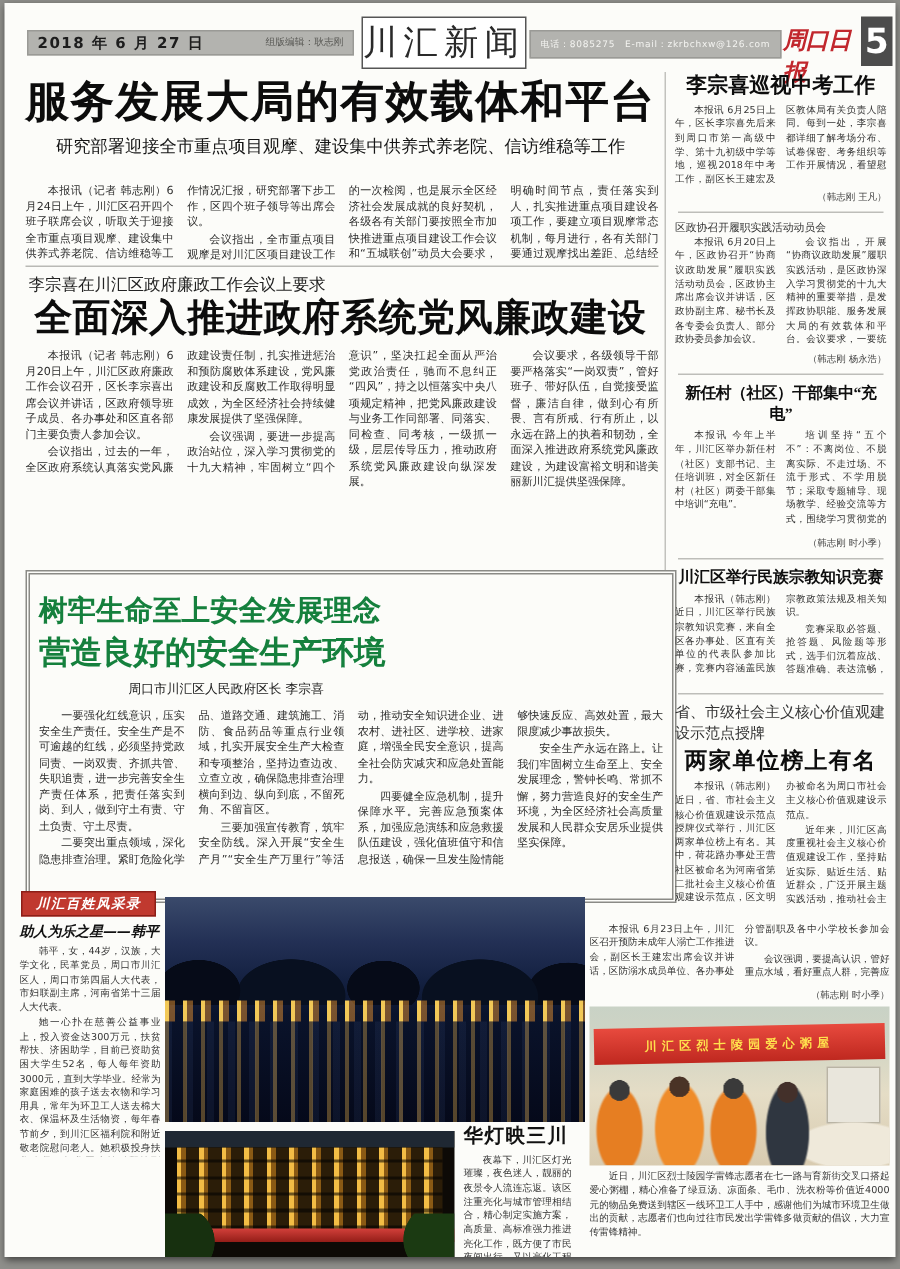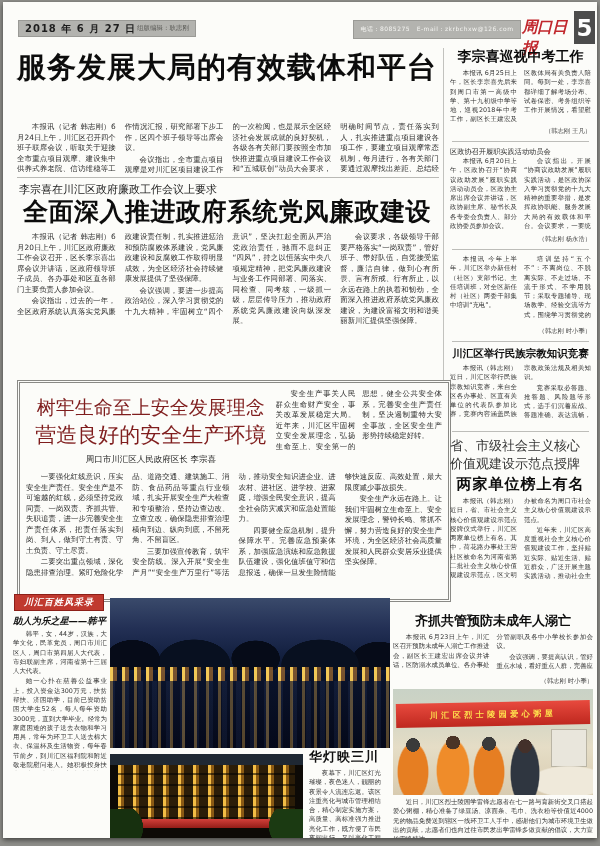--- a/index.html
+++ b/index.html
@@ -36,21 +36,21 @@
   .kicker{color:#222;}
   .c4{column-count:4;column-gap:9px;}
   .c2{column-count:2;column-gap:7px;}
   .b75{font-size:7.4px;line-height:1.42;color:#2c2c2c;}
   .b65{font-size:6.4px;line-height:1.45;color:#333;}
   .rule-h{border-top:1px solid #b9b9b5;}
   .rule-v{background:#c2c2be;width:1px;}
 
   .box{border:3px double #8a8a86;background:#fcfcf9;}
   .box-head{display:flex;}
-  .box-title{font-weight:normal;text-align:center;line-height:1.35;color:#7f1d1d;}
+  .box-title{font-weight:bold;text-align:left;line-height:1.35;color:#15803d;}
   .box-byline{font-size:8.5px;color:#222;text-align:center;margin-top:5px;}
 
   
   .rcol{font-size:6.4px;}
   .r-title{font-weight:bold;text-align:center;color:#0d0d0d;}
   .r-kicker{font-size:7.2px;color:#333;}
   .byline{font-size:6.3px;color:#444;text-align:right;}
   .rhr{border:none;border-top:1px solid #bdbdb9;margin:5px 2px;}
 
   
@@ -109,37 +109,41 @@
       radial-gradient(ellipse 40px 16px at 88% 78%, #efe9da 92%, transparent);}
   .pp-stall{position:absolute;right:3%;top:38%;width:17%;height:34%;background:#e9e6dc;border:1px solid #b9b4a4;}
 
   .cap{font-size:6.4px;line-height:1.45;color:#333;}
 </style>
 </head>
 <body>
 
 <div class="page">
 
-  <div class="abs hdr-bar" style="left:15px;top:18px;width:178px;height:17px;display:flex;align-items:center;justify-content:space-between;padding:0 6px;box-sizing:border-box;">
+  <div class="abs hdr-bar" style="left:15px;top:18px;width:218px;height:17px;display:flex;align-items:center;justify-content:space-between;padding:0 6px;box-sizing:border-box;">
     <span class="hdr-date">2018 年 6 月 27 日</span>
     <span class="hdr-editor">组版编辑：耿志刚</span>
   </div>
 
+  <div class="abs hdr-center serif" style="left:238px;top:9px;width:108px;height:33px;">
+    <span>川汇新闻</span>
+  </div>
 
   <div class="abs hdr-bar hdr-contact" style="left:350px;top:18px;width:166px;height:17px;">
     <span>电话：8085275　E-mail：zkrbchxw@126.com</span>
   </div>
 
   <div class="abs masthead serif" style="left:519px;top:15px;width:52px;">周口日报</div>
 
   <div class="abs pagenum" style="left:571px;top:9px;width:21px;height:33px;">5</div>
 
   <div class="abs rule-v" style="left:440px;top:46px;height:544px;"></div>
 
   <div class="abs a-title serif" style="left:12px;top:46px;width:424px;font-size:29px;letter-spacing:1px;">服务发展大局的有效载体和平台</div>
+  <div class="abs a-title" style="left:12px;top:88px;width:424px;font-size:11.5px;font-weight:normal;color:#151515;">研究部署迎接全市重点项目观摩、建设集中供养式养老院、信访维稳等工作</div>
   <div class="abs c4 b75 jt clip" style="left:14px;top:108px;width:422px;height:62px;margin-top:12px;">
       <p>本报讯（记者 韩志刚）6月24日上午，川汇区召开四个班子联席会议，听取关于迎接全市重点项目观摩、建设集中供养式养老院、信访维稳等工作情况汇报，研究部署下步工作，区四个班子领导等出席会议。</p>
       <p>会议指出，全市重点项目观摩是对川汇区项目建设工作的一次检阅，也是展示全区经济社会发展成就的良好契机，各级各有关部门要按照全市加快推进重点项目建设工作会议和“五城联创”动员大会要求，明确时间节点，责任落实到人，扎实推进重点项目建设各项工作，要建立项目观摩常态机制，每月进行，各有关部门要通过观摩找出差距、总结经验、补齐短板，以最佳状态迎接全市重点项目观摩，要以此次观摩为契机，加快重点项目推进步伐，促进全区经济社会又好又快发展。</p>
     </div>
 
   <div class="abs rule-h" style="left:14px;top:175px;width:422px;"></div>
 
   <div class="abs kicker" style="left:16px;top:180px;width:420px;font-size:11px;">李宗喜在川汇区政府廉政工作会议上要求</div>
   <div class="abs a-title serif" style="left:12px;top:193px;width:424px;font-size:25px;letter-spacing:.5px;">全面深入推进政府系统党风廉政建设</div>
   <div class="abs c4 b75 jt clip" style="left:14px;top:230px;width:422px;height:142px;">
@@ -149,23 +153,20 @@
       <p>会议要求，各级领导干部要严格落实“一岗双责”，管好班子、带好队伍，自觉接受监督，廉洁自律，做到心有所畏、言有所戒、行有所止，以永远在路上的执着和韧劲，全面深入推进政府系统党风廉政建设，为建设富裕文明和谐美丽新川汇提供坚强保障。</p>
     </div>
 
   <div class="abs box" style="left:14px;top:378px;width:416px;height:204px;padding:6px;">
     <div class="box-head">
       <div style="width:60%;padding-top:6px;">
         <div class="box-title serif" style="font-size:19px;">树牢生命至上安全发展理念</div>
         <div class="box-title serif" style="font-size:21px;">营造良好的安全生产环境</div>
         <div class="box-byline">周口市川汇区人民政府区长 李宗喜</div>
       </div>
-      <div class="c2 b75 jt clip" style="width:40%;height:66px;">
-        <p>安全生产事关人民群众生命财产安全，事关改革发展稳定大局。近年来，川汇区牢固树立安全发展理念，弘扬生命至上、安全第一的思想，健全公共安全体系，完善安全生产责任制，坚决遏制重特大安全事故，全区安全生产形势持续稳定好转。</p>
-      </div>
     </div>
     <div class="c4 b75 jt clip" style="margin-top:6px;height:118px;">
         <p>一要强化红线意识，压实安全生产责任。安全生产是不可逾越的红线，必须坚持党政同责、一岗双责、齐抓共管、失职追责，进一步完善安全生产责任体系，把责任落实到岗、到人，做到守土有责、守土负责、守土尽责。</p>
         <p>二要突出重点领域，深化隐患排查治理。紧盯危险化学品、道路交通、建筑施工、消防、食品药品等重点行业领域，扎实开展安全生产大检查和专项整治，坚持边查边改、立查立改，确保隐患排查治理横向到边、纵向到底，不留死角、不留盲区。</p>
         <p>三要加强宣传教育，筑牢安全防线。深入开展“安全生产月”“安全生产万里行”等活动，推动安全知识进企业、进农村、进社区、进学校、进家庭，增强全民安全意识，提高全社会防灾减灾和应急处置能力。</p>
         <p>四要健全应急机制，提升保障水平。完善应急预案体系，加强应急演练和应急救援队伍建设，强化值班值守和信息报送，确保一旦发生险情能够快速反应、高效处置，最大限度减少事故损失。</p>
         <p>安全生产永远在路上。让我们牢固树立生命至上、安全发展理念，警钟长鸣、常抓不懈，努力营造良好的安全生产环境，为全区经济社会高质量发展和人民群众安居乐业提供坚实保障。</p>
       </div>
   </div>
 
@@ -181,46 +182,46 @@
 
     <div class="r-kicker">区政协召开履职实践活动动员会</div>
     <div class="c2 b65 jt clip" style="height:78px;">
         <p>本报讯 6月20日上午，区政协召开“协商议政助发展”履职实践活动动员会，区政协主席出席会议并讲话，区政协副主席、秘书长及各专委会负责人、部分政协委员参加会议。</p>
         <p>会议指出，开展“协商议政助发展”履职实践活动，是区政协深入学习贯彻党的十九大精神的重要举措，是发挥政协职能、服务发展大局的有效载体和平台。会议要求，一要统一思想，提高认识，增强开展履职实践活动的自觉性和主动性；二要明确任务，履职尽责，扎实开展履职实践活动助推经济发展；三要健全机制，强化督查，确保履职实践活动取得实效。全区政协组织、政协委员要加快转变作风，以此次实践活动为契机，以更加务实的作风、更加有效的举措，力戒空谈、真抓实干，助力脱贫攻坚和全面建成小康社会，为实现川汇经济发展贡献智慧和力量。</p>
       </div>
     <div class="byline">（韩志刚 杨永浩）</div>
 
     <hr class="rhr">
 
+    <div class="r-title serif" style="font-size:10.5px;letter-spacing:-.3px;">新任村（社区）干部集中“充电”</div>
     <div class="c2 b65 jt clip" style="height:72px;margin-top:3px;">
         <p>本报讯 今年上半年，川汇区举办新任村（社区）支部书记、主任培训班，对全区新任村（社区）两委干部集中培训“充电”。</p>
         <p>培训坚持“五个不”：不离岗位、不脱离实际、不走过场、不流于形式、不学用脱节；采取专题辅导、现场教学、经验交流等方式，围绕学习贯彻党的十九大精神、基层党建、脱贫攻坚、乡村振兴、社会治理等内容授课，引导新任村（社区）干部尽快进入角色、掌握工作方法，以“五星联创”和“六村共建”为抓手，当好群众的贴心人、致富的带头人、稳定的守护人，团结带领群众共同过上幸福的日子，争当百姓信赖的好干部。</p>
       </div>
     <div class="byline">（韩志刚 时小季）</div>
 
     <hr class="rhr">
 
     <div class="r-title serif" style="font-size:10.5px;">川汇区举行民族宗教知识竞赛</div>
     <div class="c2 b65 jt clip" style="height:62px;margin-top:3px;">
         <p>本报讯（韩志刚）近日，川汇区举行民族宗教知识竞赛，来自全区各办事处、区直有关单位的代表队参加比赛，竞赛内容涵盖民族宗教政策法规及相关知识。</p>
         <p>竞赛采取必答题、抢答题、风险题等形式，选手们沉着应战、答题准确、表达流畅，充分展示了川汇区党员干部的整体素质水平和积极向上的精神风貌，赛场气氛热烈，掌声不断。经过激烈角逐，城南办事处、区教体局代表队获得一等奖，城北办事处、区委统战部代表队获得二等奖，荷花路办事处、人和办事处、陈州回族办事处代表队获得三等奖。</p>
       </div>
 
     <hr class="rhr">
 
-    <div class="r-kicker" style="font-size:13px;">省、市级社会主义核心价值观建设示范点授牌</div>
+    <div class="r-kicker" style="font-size:10px;">省、市级社会主义核心价值观建设示范点授牌</div>
     <div class="r-title serif" style="font-size:15px;letter-spacing:1px;margin:2px 0 3px 0;">两家单位榜上有名</div>
     <div class="c2 b65 jt clip" style="height:88px;">
         <p>本报讯（韩志刚）近日，省、市社会主义核心价值观建设示范点授牌仪式举行，川汇区两家单位榜上有名。其中，荷花路办事处王营社区被命名为河南省第二批社会主义核心价值观建设示范点，区文明办被命名为周口市社会主义核心价值观建设示范点。</p>
         <p>近年来，川汇区高度重视社会主义核心价值观建设工作，坚持贴近实际、贴近生活、贴近群众，广泛开展主题实践活动，推动社会主义核心价值观进机关、进社区、进学校、进企业，在全区营造了崇德向善、见贤思齐的浓厚氛围。</p>
       </div>
   </div>
 
   <div class="abs" style="left:390px;top:610px;width:200px;">
-    <div class="r-title serif" style="font-size:13px;">齐抓共管预防未成年人溺亡</div>
     <div class="c2 b65 jt clip" style="height:44px;margin-top:3px;">
         <p>本报讯 6月23日上午，川汇区召开预防未成年人溺亡工作推进会，副区长王建宏出席会议并讲话，区防溺水成员单位、各办事处分管副职及各中小学校长参加会议。</p>
         <p>会议强调，要提高认识，管好重点水域，看好重点人群，完善应急处置机制；要齐抓共管、对症施策，层层压实责任，对因工作不力造成未成年人溺亡事故的要严肃追责问责，确保各项工作落到实处。</p>
       </div>
     <div class="byline" style="margin-bottom:3px;">（韩志刚 时小季）</div>
 
     <div class="photo-porridge" style="position:relative;width:200px;height:106px;overflow:hidden;">
       <div class="pp-banner">
         <span>川汇区烈士陵园爱心粥屋</span>
       </div>

